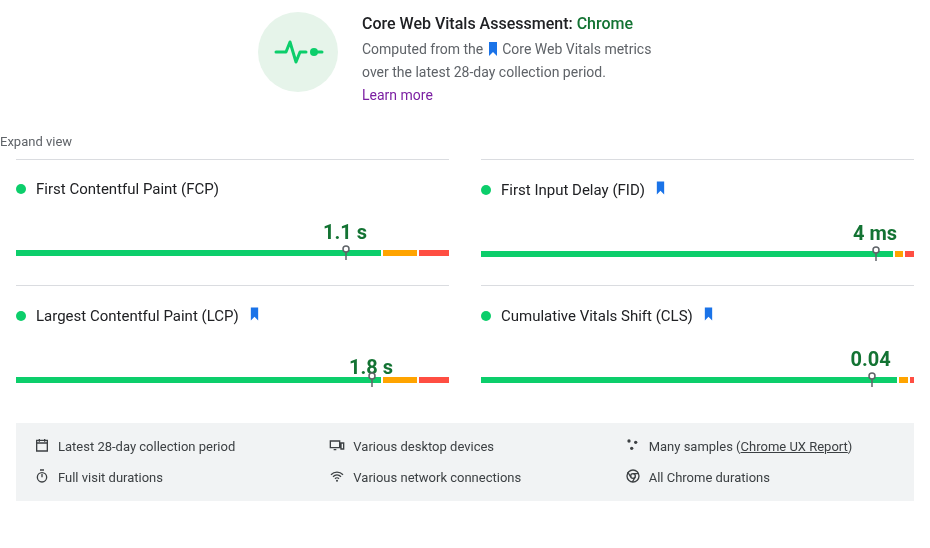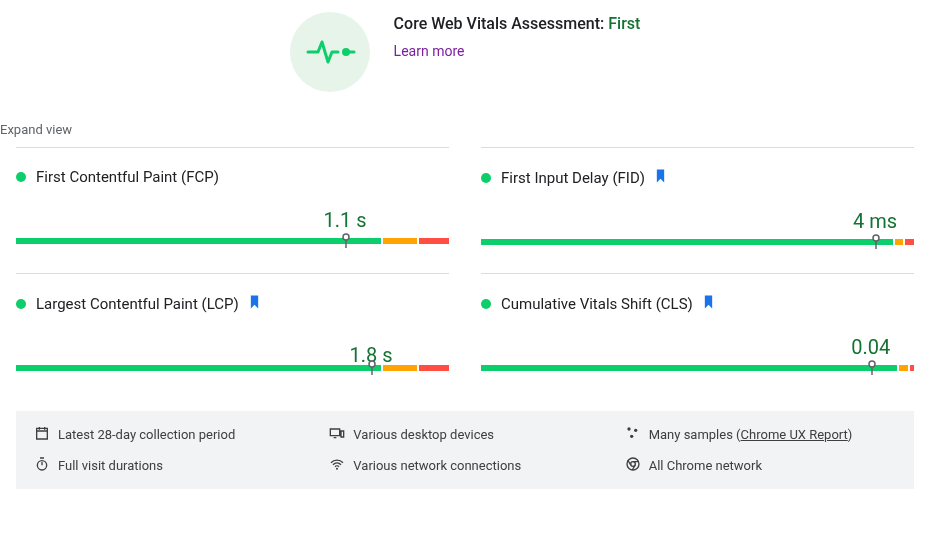--- a/index.html
+++ b/index.html
@@ -59,21 +59,21 @@
     .seg-green { background: #0cce6b; }
     .seg-orange { background: #ffa400; }
     .seg-red { background: #ff4e42; }
     .marker {
       position: absolute;
       top: -5px;
       width: 6px; height: 16px;
       transform: translateX(-50%);
     }
     .marker svg { display: block; }
-    .metric-value-container { position: relative; }
+    .metric-value-container { position: relative; font-weight: bold; }
     .metric-value-positioned { position: absolute; top: -30px; transform: translateX(-50%); font-size: 20px; color: #137333; white-space: nowrap; }
     .footer {
       margin: 12px 16px 0 16px;
       background: #f1f3f4;
       padding: 14px 18px;
       display: grid;
       grid-template-columns: repeat(3, 1fr);
       grid-template-rows: auto auto;
       gap: 12px 24px;
       font-size: 13px;
@@ -89,21 +89,26 @@
 <div class="header">
   <div class="pulse-icon-wrap">
     <svg width="52" height="52" viewBox="0 0 52 52">
       <path d="M4 26 L14 26 L18 16 L24 36 L28 26 L34 26" fill="none" stroke="#0cce6b" stroke-width="3" stroke-linecap="round" stroke-linejoin="round"></path>
       <circle cx="42" cy="26" r="4" fill="#0cce6b"></circle>
       <line x1="46" y1="26" x2="50" y2="26" stroke="#0cce6b" stroke-width="3" stroke-linecap="round"></line>
     </svg>
   </div>
   <div class="header-text">
     <div class="title">
-      <span>Core Web Vitals Assessment: </span><span class="passed">First</span>
+      <span>Core Web Vitals Assessment: </span><span class="passed">Chrome</span>
+    </div>
+    <div class="subtitle">
+      <span>Computed from the </span><span class="bookmark-inline"><svg width="12" height="14" viewBox="0 0 12 14">
+            <path d="M2 0 H10 V14 L6 10 L2 14 Z" fill="#1a73e8"></path>
+          </svg></span><span> Core Web Vitals metrics over the latest 28-day collection period.</span>
     </div>
     <span class="learn-more">Learn more</span>
   </div>
 </div>
 
 <div class="expand-row">
   <span class="expand-view">Expand view</span>
 </div>
 
 <div class="metrics-grid" id="metrics-grid">
@@ -240,15 +245,15 @@
           <circle cx="12" cy="19" r="1.5" fill="currentColor"></circle>
         </svg></span>
       <span>Various network connections</span>
     </div>
     <div class="footer-item">
       <span><svg class="footer-icon" viewBox="0 0 24 24">
           <circle cx="12" cy="12" r="9" fill="none" stroke="currentColor" stroke-width="2"></circle>
           <circle cx="12" cy="12" r="3.5" fill="none" stroke="currentColor" stroke-width="2"></circle>
           <path d="M12 8.5h9 M8.8 13.8 L4 6 M15.2 13.8 L11 21" stroke="currentColor" stroke-width="2"></path>
         </svg></span>
-      <span>All Chrome network</span>
+      <span>All Chrome durations</span>
     </div>
   </div>
 
 </body></html>

